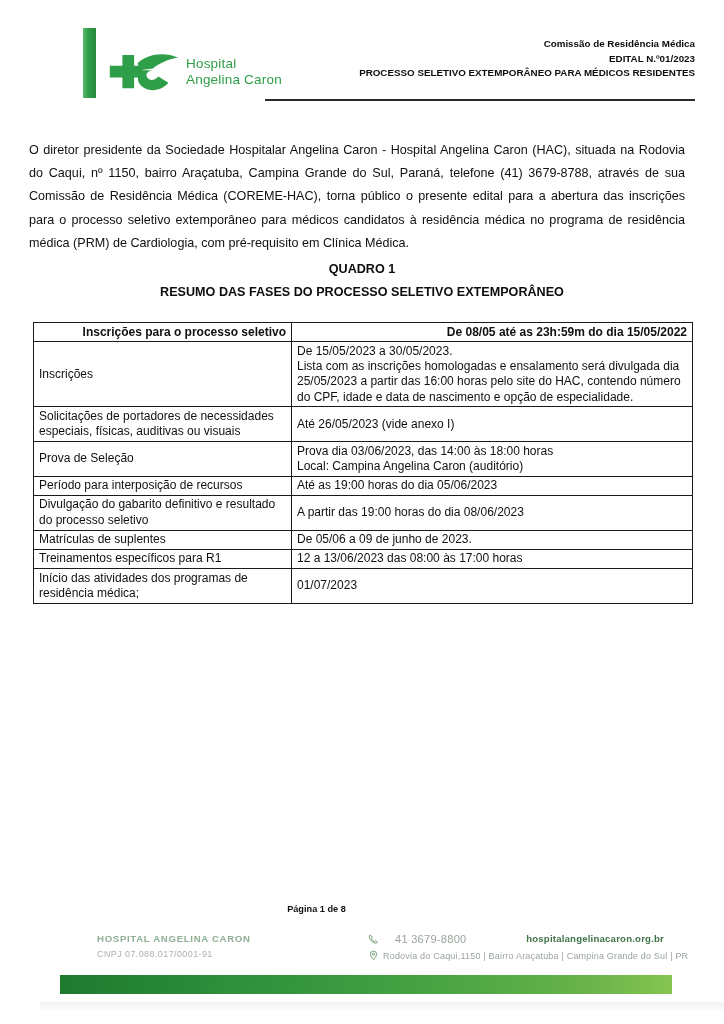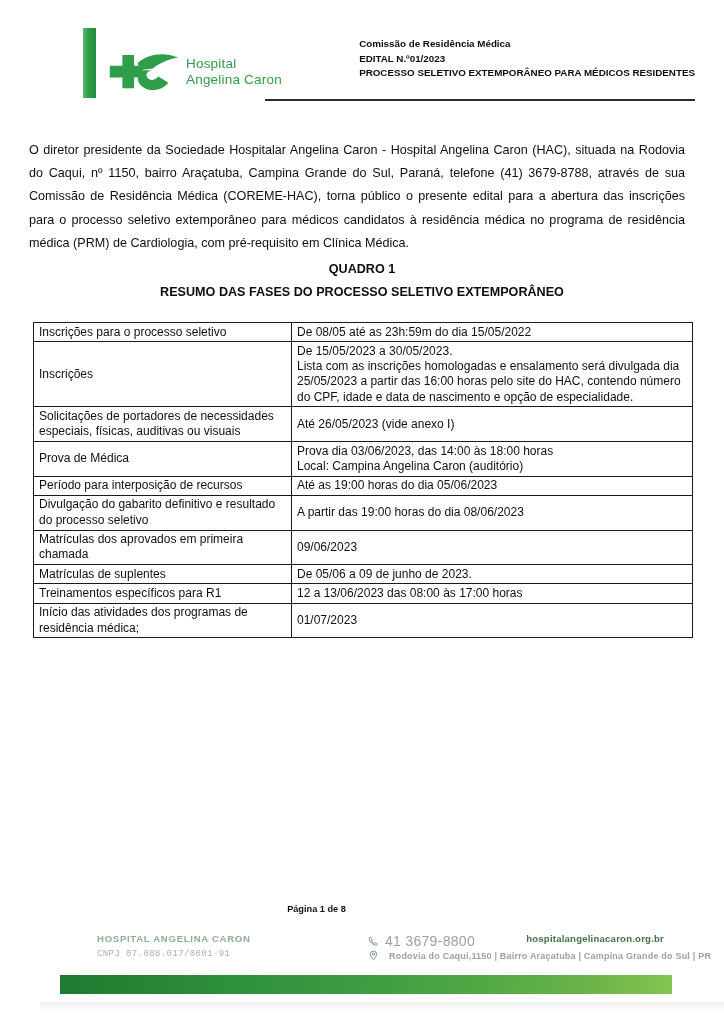--- a/index.html
+++ b/index.html
@@ -12,53 +12,53 @@
   body{width:724px;height:1024px;font-family:"Liberation Sans", sans-serif;color:#141414;}
   .page{position:relative;width:724px;height:1024px;background:#fff;overflow:hidden;}
 
   
   .vbar{position:absolute;left:83px;top:28px;width:13px;height:70px;
         background:linear-gradient(to right,#5cb96e,#2f9e48 40%,#27893d);}
   .logo-wrap{position:absolute;left:108px;top:50px;display:flex;align-items:center;}
   .logo-mark{width:72px;height:44px;display:block;}
   .logo-text{margin-left:6px;color:var(--brand-green);font-weight:normal;
              font-size:13.5px;line-height:16.5px;letter-spacing:.2px;}
-  .hdr-right{position:absolute;right:29px;top:37px;text-align:left;
+  .hdr-right{position:absolute;right:29px;top:37px;text-align:right;
              font-weight:bold;font-size:9.8px;line-height:14.5px;color:#0d0d0d;}
   .hdr-rule{position:absolute;left:265px;top:99px;width:430px;height:2px;background:#2b2b2b;}
 
   
   .intro{position:absolute;left:29px;top:126px;width:656px;
          font-size:12.6px;line-height:23.4px;text-align:justify;color:#101010;}
 
   
   .quadro{position:absolute;left:0;top:258px;width:724px;text-align:center;
           font-weight:bold;font-size:12.6px;line-height:22.5px;color:#0d0d0d;}
 
   
   table.sched{position:absolute;left:33px;top:322px;width:659px;
               border-collapse:collapse;table-layout:fixed;
               font-size:12px;color:#101010;}
   table.sched td,table.sched th{border:1.6px solid #1a1a1a;padding:1.5px 5px;
               line-height:15.3px;vertical-align:middle;word-wrap:break-word;}
-  table.sched th{font-weight:normal;text-align:left;margin-top:40px;}
+  table.sched th{font-weight:bold;text-align:right;margin-top:40px;}
   .col-phase{width:258px;}
   .col-detail{width:401px;}
 
   
   .page-label{position:absolute;left:0;top:904px;width:633px;text-align:center;
               font-weight:bold;font-size:9.2px;color:#111;}
   .f-name{position:absolute;left:97px;top:933px;font-size:9.6px;letter-spacing:.7px;
           color:var(--footer-green);font-weight:bold;}
   .f-cnpj{position:absolute;left:97px;top:949px;font-size:9px;letter-spacing:.4px;
-          color:var(--footer-gray);font-family:Liberation Mono, monospace;}
-  .f-phone{position:absolute;left:368px;top:933px;display:flex;align-items:center;gap:6px;
-           font-size:14px;color:#9aa49a;letter-spacing:.3px;}
-  .f-addr{position:absolute;left:368px;top:950px;display:flex;align-items:center;gap:10px;
-          font-size:9px;color:#9aa49a;letter-spacing:.2px;font-weight:bold;}
+          color:var(--footer-gray);}
+  .f-phone{position:absolute;left:368px;top:933px;display:flex;align-items:center;gap:16px;
+           font-size:11px;color:#9aa49a;letter-spacing:.3px;}
+  .f-addr{position:absolute;left:368px;top:950px;display:flex;align-items:center;gap:4px;
+          font-size:9px;color:#9aa49a;letter-spacing:.2px;}
   .f-web{position:absolute;right:60px;top:933px;font-size:9.6px;font-weight:bold;
          color:var(--website-green);letter-spacing:.2px;}
   .f-icon{width:11px;height:11px;flex:0 0 auto;}
 
   .green-bar{position:absolute;left:60px;top:975px;width:612px;height:19px;
              background:linear-gradient(95deg,#1e7a2f 0%,#2e8f3c 28%,#3f9e42 52%,#55aa45 72%,#6ab34a 86%,#85c450 100%);}
   .page-shadow{position:absolute;left:40px;top:1002px;width:684px;height:9px;
                background:linear-gradient(to bottom,#f1f3f1,#fcfdfc);}
 </style>
 </head>
@@ -114,42 +114,36 @@
             <div>Lista com as inscrições homologadas e ensalamento será divulgada dia 25/05/2023 a partir das 16:00 horas pelo site do HAC, contendo número do CPF, idade e data de nascimento e opção de especialidade.</div>
           </td>
         </tr>
         <tr>
           <td>Solicitações de portadores de necessidades especiais, físicas, auditivas ou visuais</td>
           <td>
             <div>Até 26/05/2023 (vide anexo I)</div>
           </td>
         </tr>
         <tr>
-          <td>Prova de Médica</td>
+          <td>Prova de Seleção</td>
           <td>
             <div>Prova dia 03/06/2023, das 14:00 às 18:00 horas</div>
             <div>Local: Campina Angelina Caron (auditório)</div>
           </td>
         </tr>
         <tr>
           <td>Período para interposição de recursos</td>
           <td>
             <div>Até as 19:00 horas do dia 05/06/2023</div>
           </td>
         </tr>
         <tr>
           <td>Divulgação do gabarito definitivo e resultado do processo seletivo</td>
           <td>
             <div>A partir das 19:00 horas do dia 08/06/2023</div>
-          </td>
-        </tr>
-        <tr>
-          <td>Matrículas dos aprovados em primeira chamada</td>
-          <td>
-            <div>09/06/2023</div>
           </td>
         </tr>
         <tr>
           <td>Matrículas de suplentes</td>
           <td>
             <div>De 05/06 a 09 de junho de 2023.</div>
           </td>
         </tr>
         <tr>
           <td>Treinamentos específicos para R1</td>

